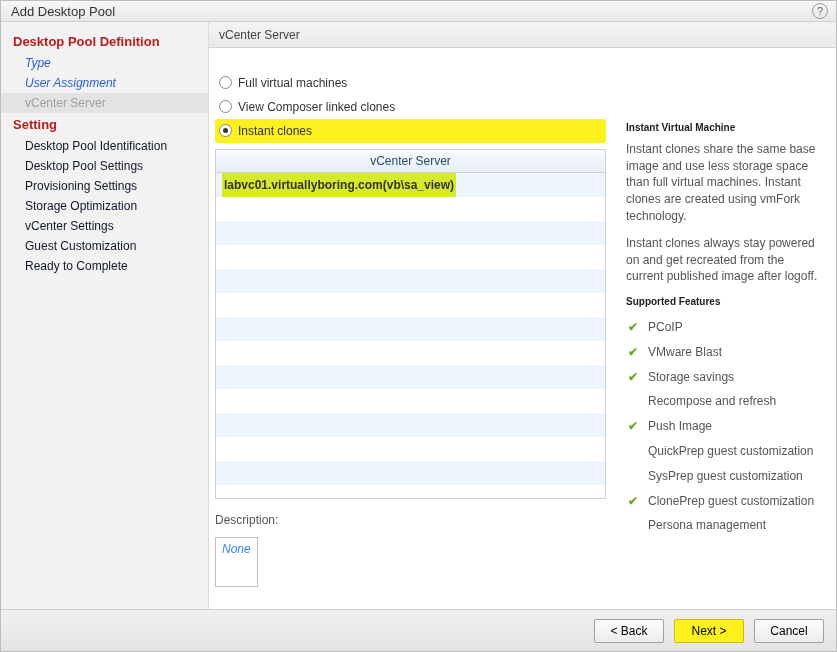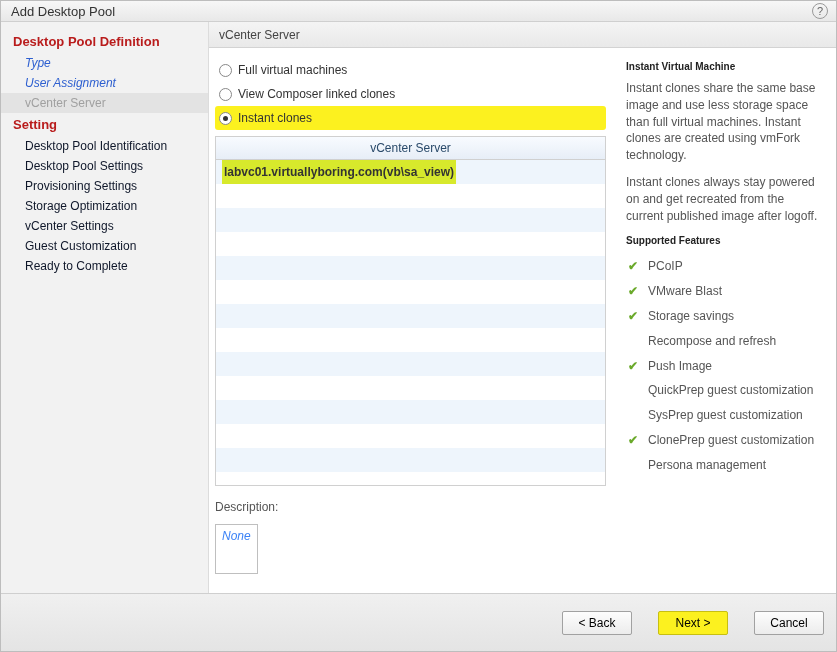--- a/index.html
+++ b/index.html
@@ -63,20 +63,21 @@
     background: linear-gradient(to bottom, #f4f4f4, #e9e9e9);
     border-bottom: 1px solid #d3d3d3;
     display: flex; align-items: center;
     padding-left: 10px;
     font-size: 12px; color: #444;
   }
   .main-body {
     flex: 1 1 auto;
     display: flex;
     min-height: 0;
+    align-items: center;
   }
   .center {
     flex: 1 1 auto;
     padding: 10px 14px 10px 6px;
     display: flex; flex-direction: column;
     min-width: 0;
   }
   .radio-row {
     display: flex; align-items: center;
     padding: 5px 4px;
@@ -152,25 +153,25 @@
   .feat-list { list-style: none; padding: 0; margin: 4px 0 0 0; }
   .feat-list li {
     position: relative;
     padding: 4px 0 4px 22px;
   }
   .feat-list li .chk {
     position: absolute; left: 2px; top: 4px;
     color: #6aa92a; font-weight: bold;
   }
   .footer {
-    height: 58px;
+    height: 42px;
     background: linear-gradient(to bottom, #f0f0f0, #e4e4e4);
     border-top: 1px solid #cfcfcf;
     display: flex; align-items: center; justify-content: flex-end;
-    gap: 26px; padding: 0 12px;
+    gap: 10px; padding: 0 12px;
   }
   .btn {
     min-width: 70px; height: 24px;
     border: 1px solid #a1a1a1;
     background: linear-gradient(to bottom, #fdfdfd, #ececec);
     border-radius: 2px;
     font-size: 12px;
     cursor: pointer;
     padding: 0 10px;
   }

